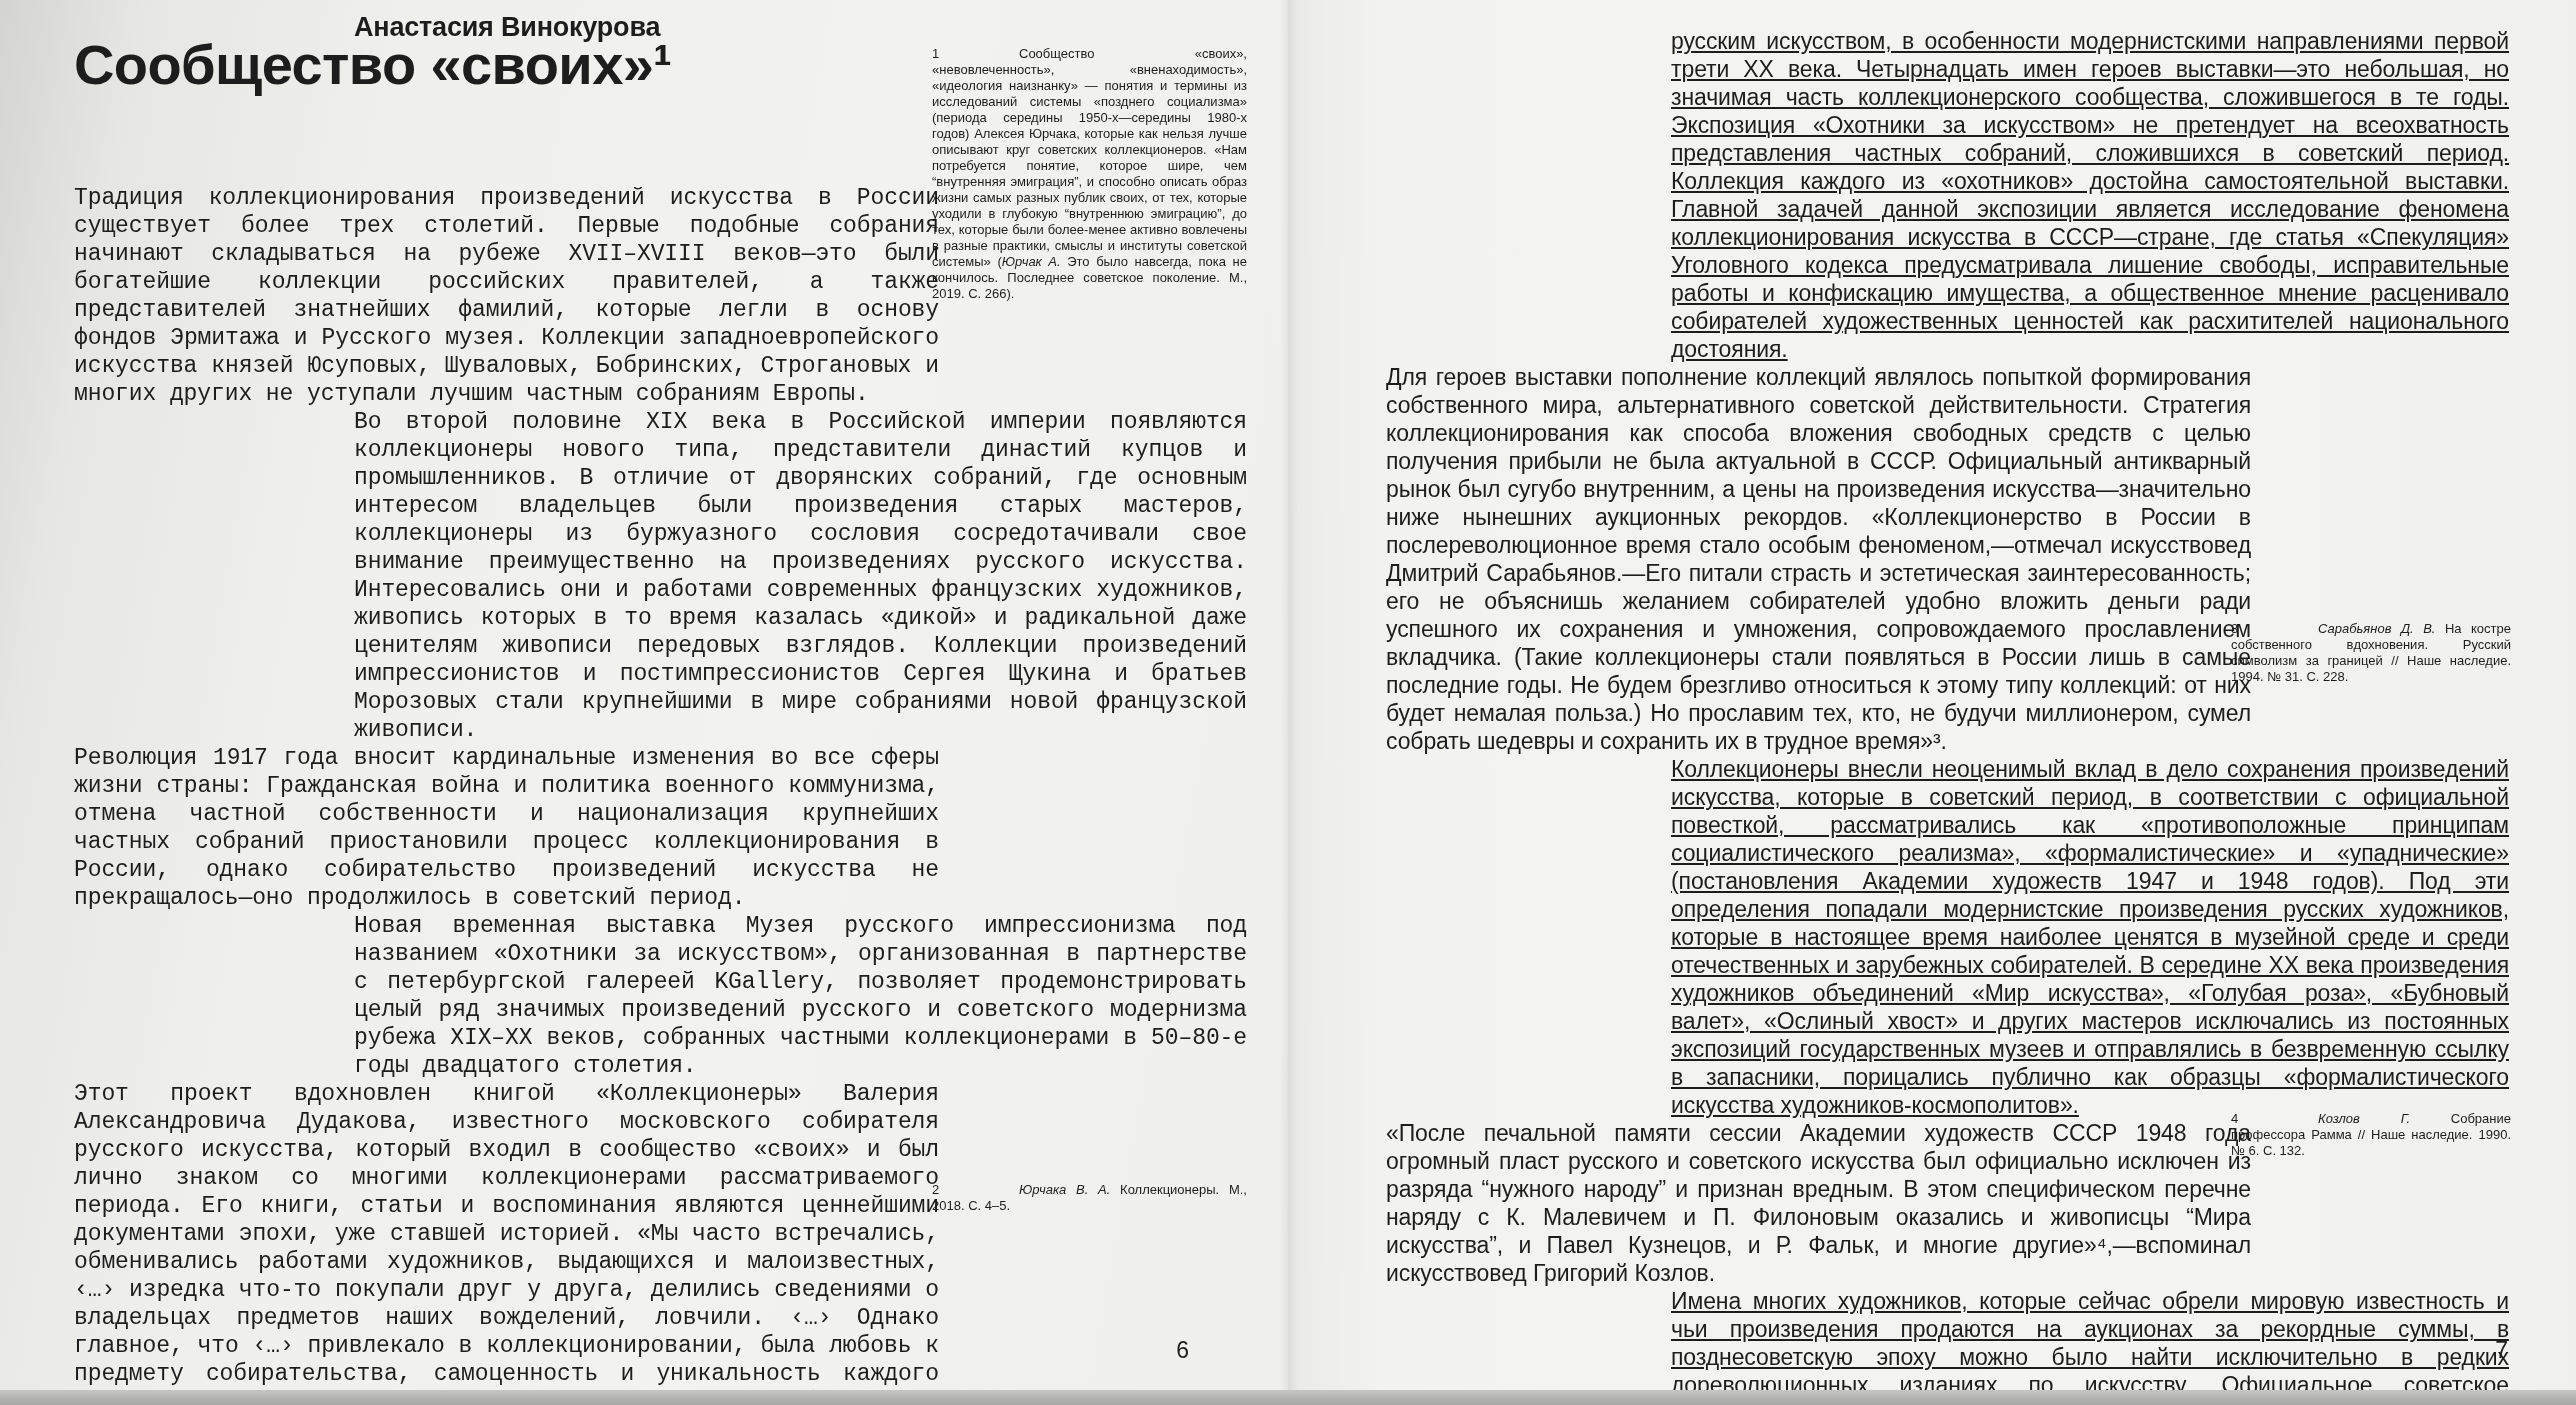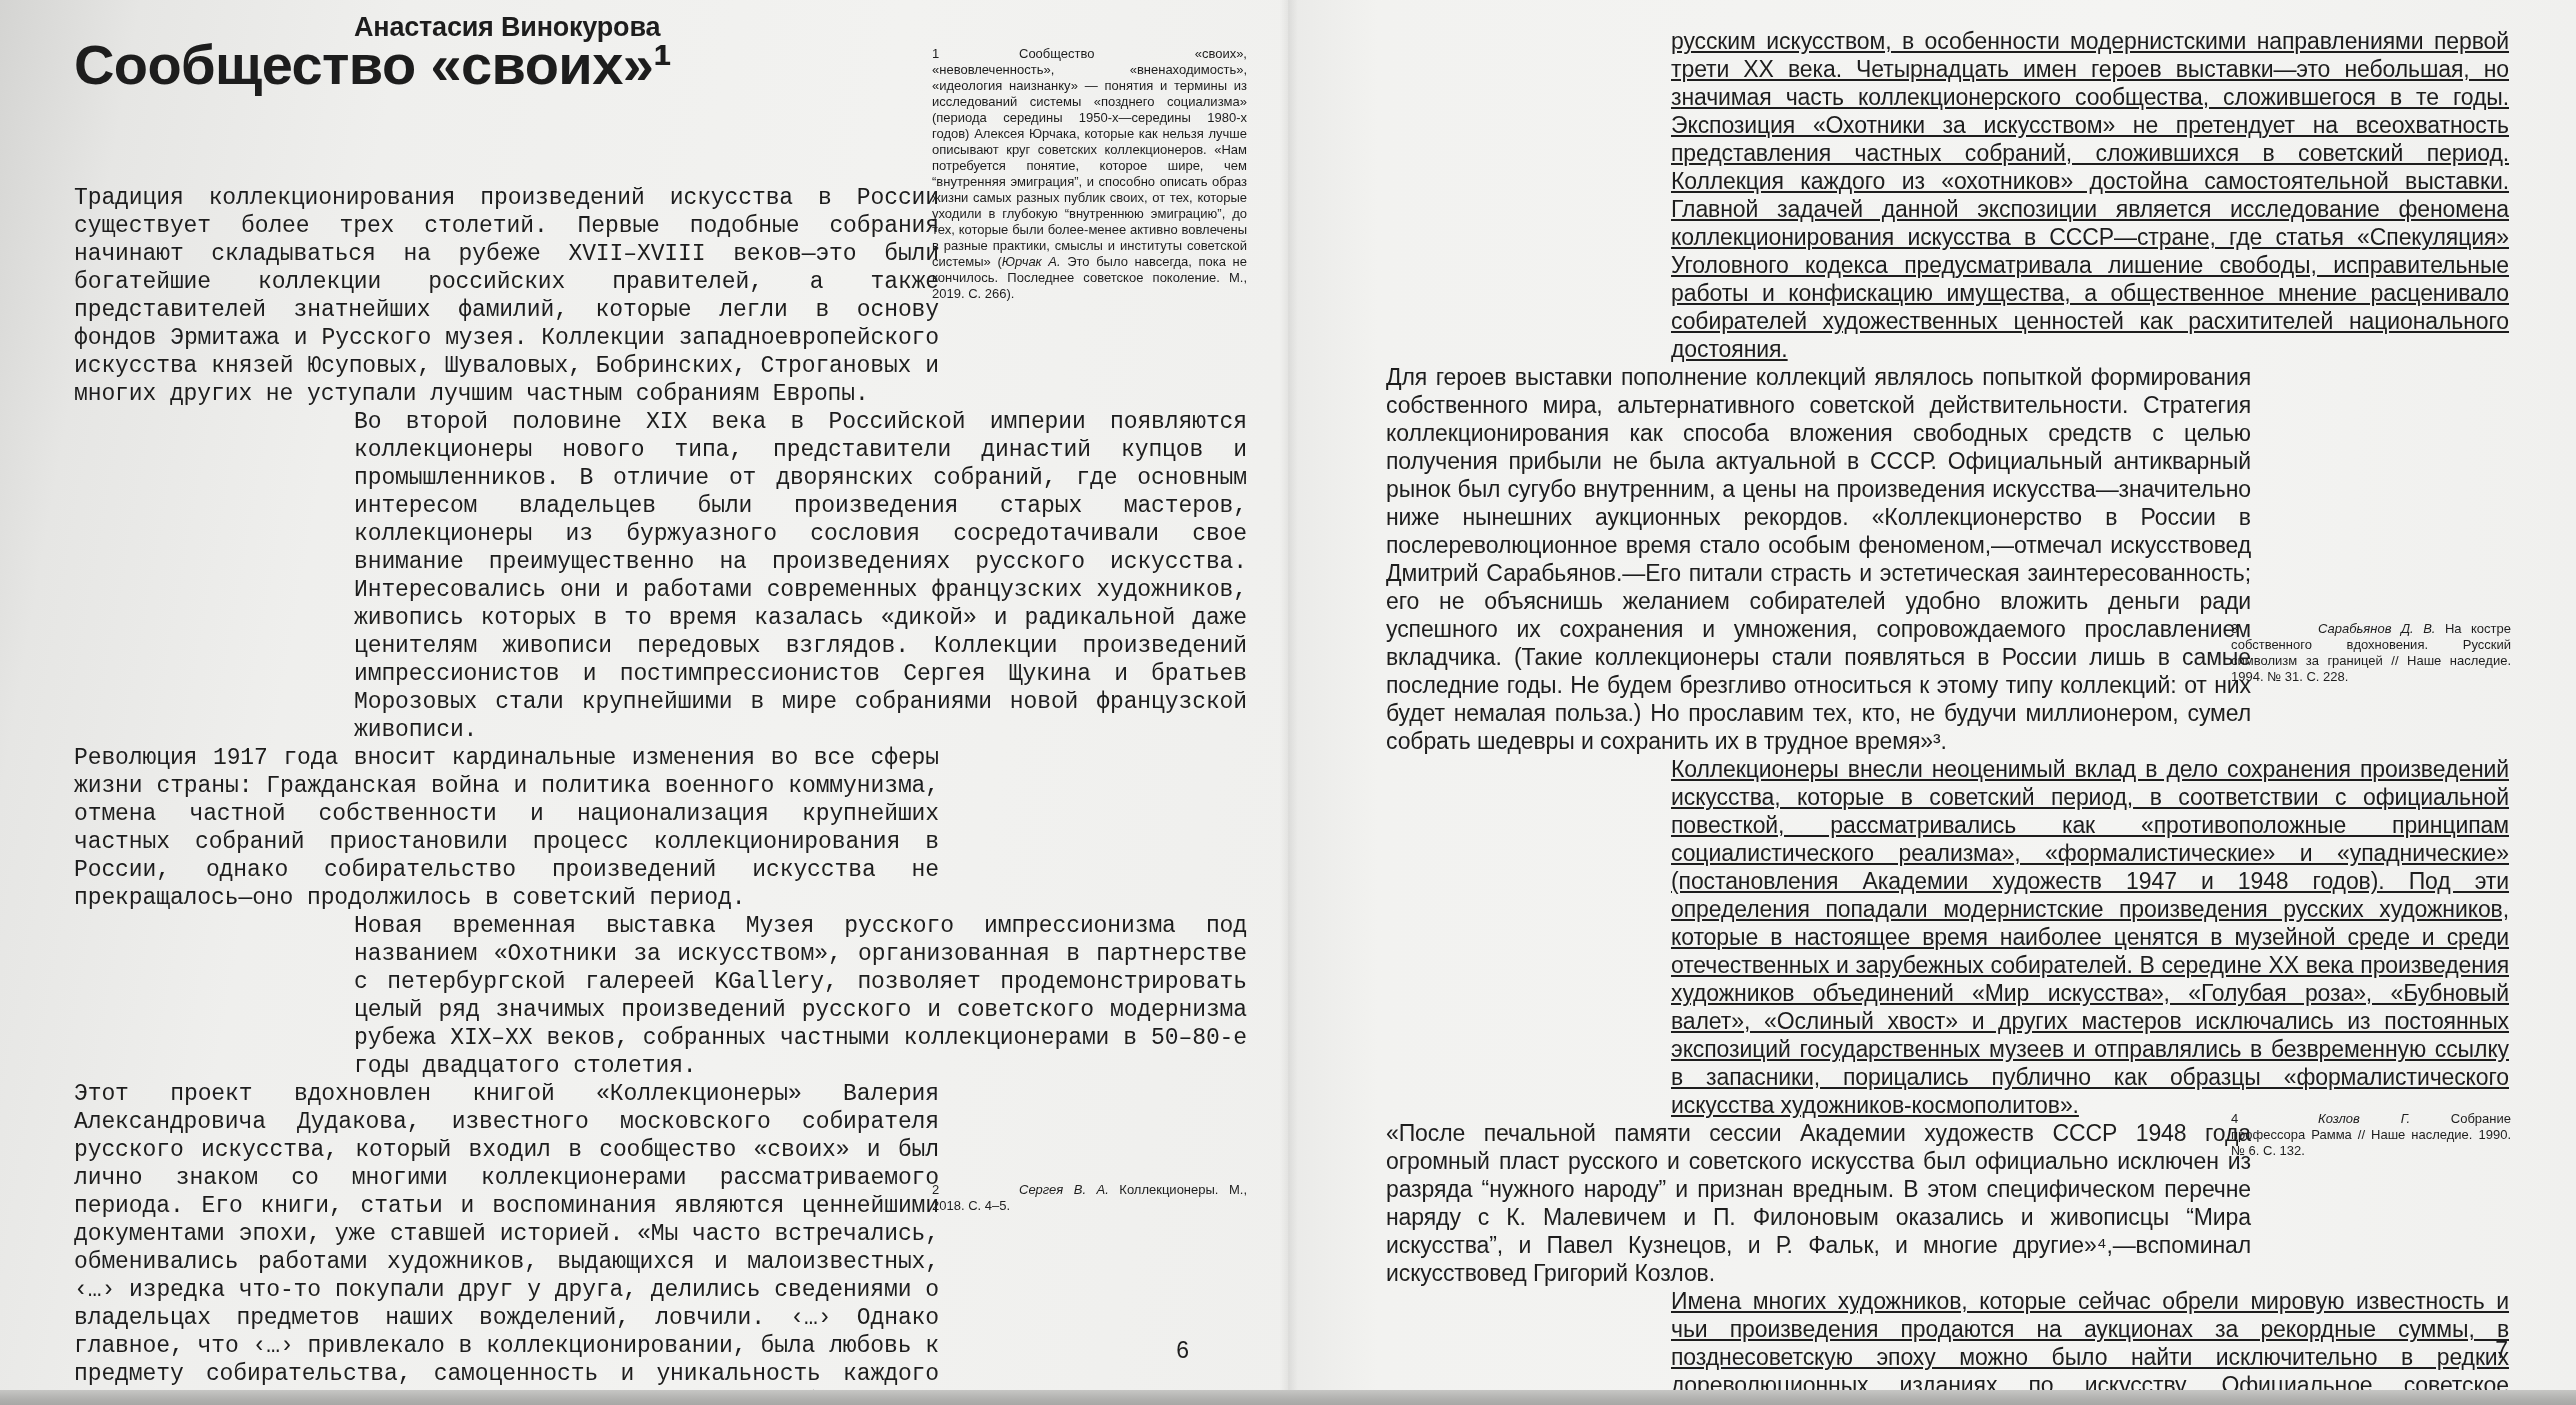--- a/index.html
+++ b/index.html
@@ -58,21 +58,21 @@
 
     <div class="body">
       <p class="flush">Традиция коллекционирования произведений искусства в России существует более трех столетий. Первые подобные собрания начинают складываться на рубеже XVII–XVIII веков—это были богатейшие коллекции российских правителей, а также представителей знатнейших фамилий, которые легли в основу фондов Эрмитажа и Русского музея. Коллекции западноевропейского искусства князей Юсуповых, Шуваловых, Бобринских, Строгановых и многих других не уступали лучшим частным собраниям Европы.</p>
       <p class="ind">Во второй половине XIX века в Российской империи появляются коллекционеры нового типа, представители династий купцов и промышленников. В отличие от дворянских собраний, где основным интересом владельцев были произведения старых мастеров, коллекционеры из буржуазного сословия сосредотачивали свое внимание преимущественно на произведениях русского искусства. Интересовались они и работами современных французских художников, живопись которых в то время казалась «дикой» и радикальной даже ценителям живописи передовых взглядов. Коллекции произведений импрессионистов и постимпрессионистов Сергея Щукина и братьев Морозовых стали крупнейшими в мире собраниями новой французской живописи.</p>
       <p class="flush">Революция 1917 года вносит кардинальные изменения во все сферы жизни страны: Гражданская война и политика военного коммунизма, отмена частной собственности и национализация крупнейших частных собраний приостановили процесс коллекционирования в России, однако собирательство произведений искусства не прекращалось—оно продолжилось в советский период.</p>
       <p class="ind">Новая временная выставка Музея русского импрессионизма под названием «Охотники за искусством», организованная в партнерстве с петербургской галереей KGallery, позволяет продемонстрировать целый ряд значимых произведений русского и советского модернизма рубежа XIX–XX веков, собранных частными коллекционерами в 50–80-е годы двадцатого столетия.</p>
       <p class="flush">Этот проект вдохновлен книгой «Коллекционеры» Валерия Александровича Дудакова, известного московского собирателя русского искусства, который входил в сообщество «своих» и был лично знаком со многими коллекционерами рассматриваемого периода. Его книги, статьи и воспоминания являются ценнейшими документами эпохи, уже ставшей историей. «Мы часто встречались, обменивались работами художников, выдающихся и малоизвестных, ‹…› изредка что-то покупали друг у друга, делились сведениями о владельцах предметов наших вожделений, ловчили. ‹…› Однако главное, что ‹…› привлекало в коллекционировании, была любовь к предмету собирательства, самоценность и уникальность каждого открытия, очередной находки, что рождало необходимость пополнения коллекции, желание показать найденное, обнаружить его для зрителя, выставки, литературы об искусстве»²,—отмечает Дудаков.</p>
       <p class="ind">В фокусе экспозиции—четырнадцать коллекционеров Москвы и Ленинграда. Это врачи, ученые, представители творческой интеллигенции и партийной номенклатуры, объединенные общей страстью—искренней увлеченностью</p>
     </div>
 
-    <aside class="footnote fn2"><span class="fnm">2</span><span></span><i>Сергея В. А.</i><span> Коллекционеры. М., 2018. С. 4–5.</span></aside>
+    <aside class="footnote fn2"><span class="fnm">2</span><span></span><i>Юрчака В. А.</i><span> Коллекционеры. М., 2018. С. 4–5.</span></aside>
 
     <div class="pagenum pn-left">6</div>
   </section>
 
   <section class="page right">
     <div class="body">
       <p class="ind">русским искусством, в особенности модернистскими направлениями первой трети XX века. Четырнадцать имен героев выставки—это небольшая, но значимая часть коллекционерского сообщества, сложившегося в те годы. Экспозиция «Охотники за искусством» не претендует на всеохватность представления частных собраний, сложившихся в советский период. Коллекция каждого из «охотников» достойна самостоятельной выставки. Главной задачей данной экспозиции является исследование феномена коллекционирования искусства в СССР—стране, где статья «Спекуляция» Уголовного кодекса предусматривала лишение свободы, исправительные работы и конфискацию имущества, а общественное мнение расценивало собирателей художественных ценностей как расхитителей национального достояния.</p>
       <p class="flush">Для героев выставки пополнение коллекций являлось попыткой формирования собственного мира, альтернативного советской действительности. Стратегия коллекционирования как способа вложения свободных средств с целью получения прибыли не была актуальной в СССР. Официальный антикварный рынок был сугубо внутренним, а цены на произведения искусства—значительно ниже нынешних аукционных рекордов. «Коллекционерство в России в послереволюционное время стало особым феноменом,—отмечал искусствовед Дмитрий Сарабьянов.—Его питали страсть и эстетическая заинтересованность; его не объяснишь желанием собирателей удобно вложить деньги ради успешного их сохранения и умножения, сопровождаемого прославлением вкладчика. (Такие коллекционеры стали появляться в России лишь в самые последние годы. Не будем брезгливо относиться к этому типу коллекций: от них будет немалая польза.) Но прославим тех, кто, не будучи миллионером, сумел собрать шедевры и сохранить их в трудное время»³.</p>
       <p class="ind">Коллекционеры внесли неоценимый вклад в дело сохранения произведений искусства, которые в советский период, в соответствии с официальной повесткой, рассматривались как «противоположные принципам социалистического реализма», «формалистические» и «упаднические» (постановления Академии художеств 1947 и 1948 годов). Под эти определения попадали модернистские произведения русских художников, которые в настоящее время наиболее ценятся в музейной среде и среди отечественных и зарубежных собирателей. В середине XX века произведения художников объединений «Мир искусства», «Голубая роза», «Бубновый валет», «Ослиный хвост» и других мастеров исключались из постоянных экспозиций государственных музеев и отправлялись в безвременную ссылку в запасники, порицались публично как образцы «формалистического искусства художников-космополитов».</p>
       <p class="flush">«После печальной памяти сессии Академии художеств СССР 1948 года огромный пласт русского и советского искусства был официально исключен из разряда “нужного народу” и признан вредным. В этом специфическом перечне наряду с К. Малевичем и П. Филоновым оказались и живописцы “Мира искусства”, и Павел Кузнецов, и Р. Фальк, и многие другие»⁴,—вспоминал искусствовед Григорий Козлов.</p>

